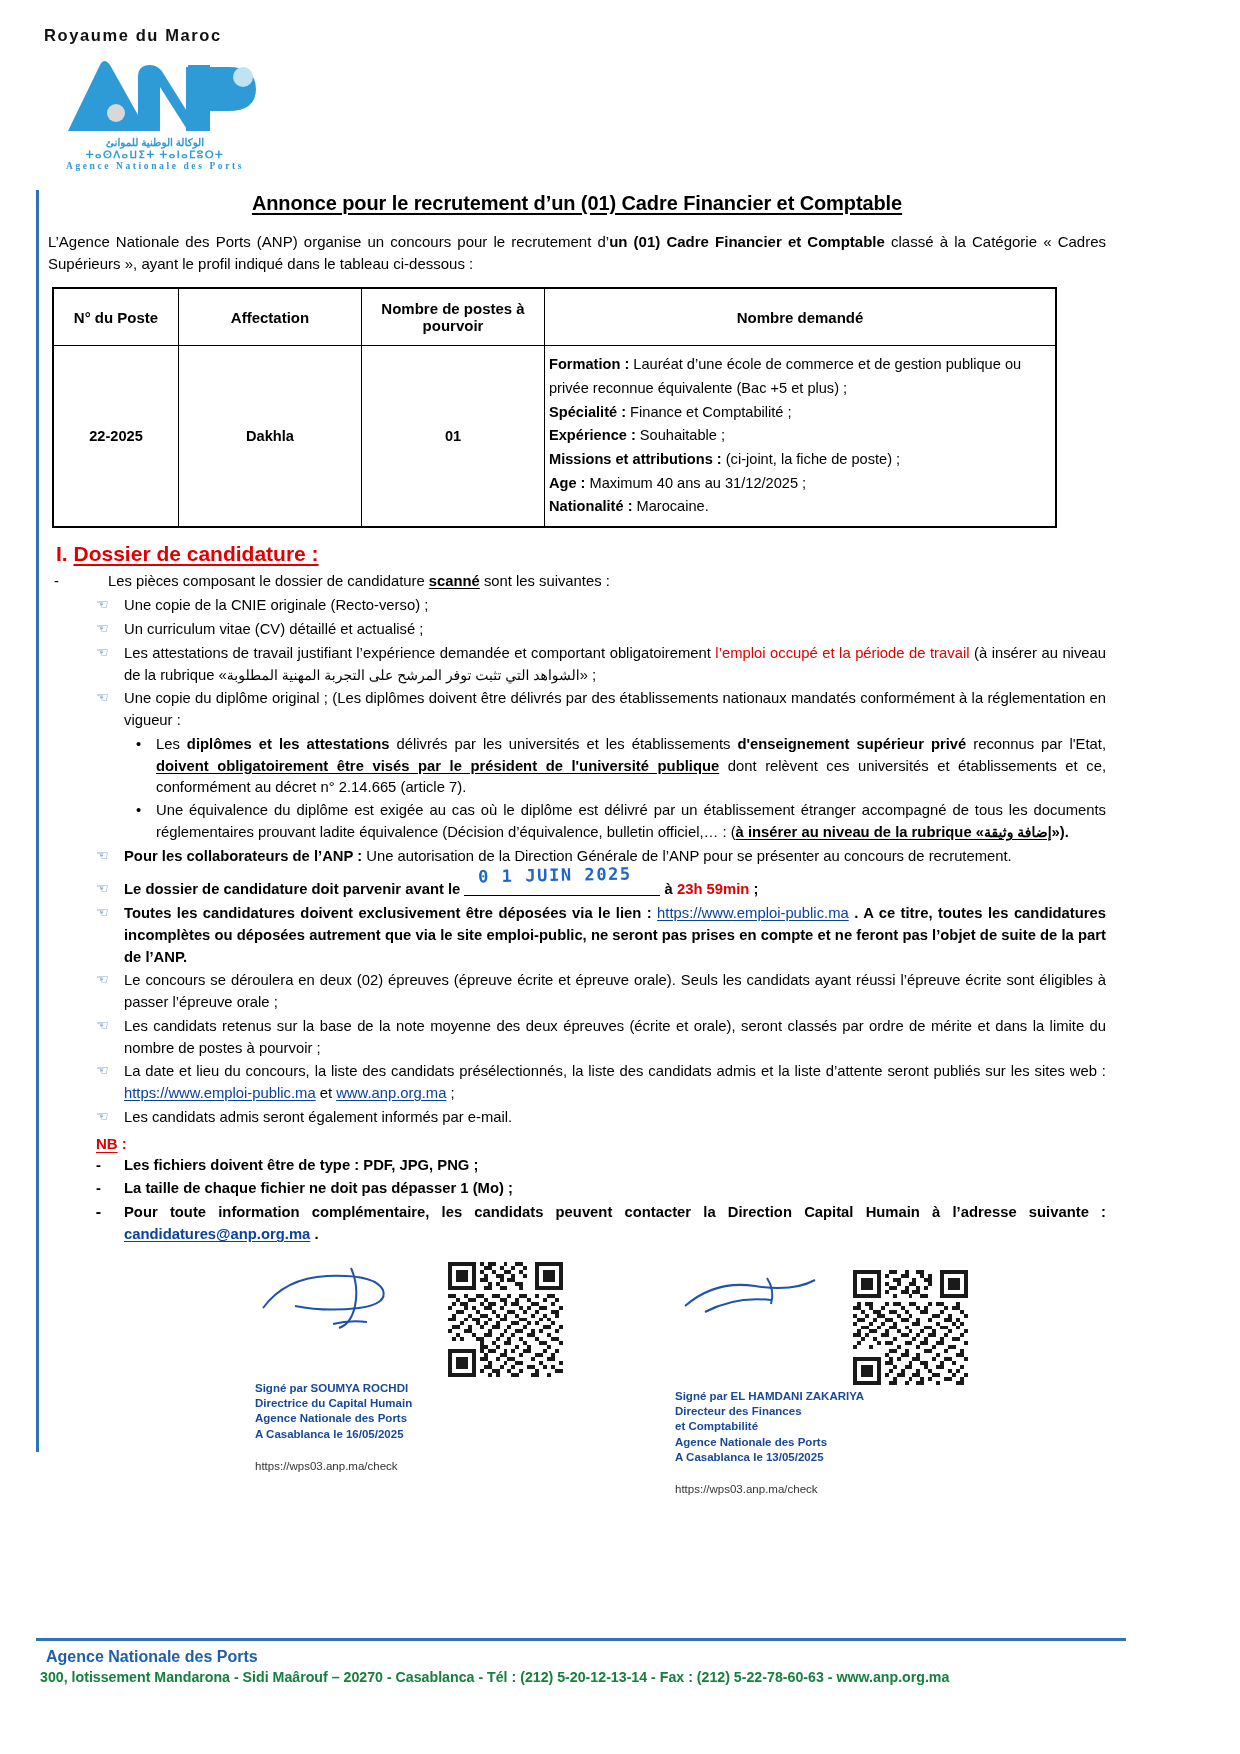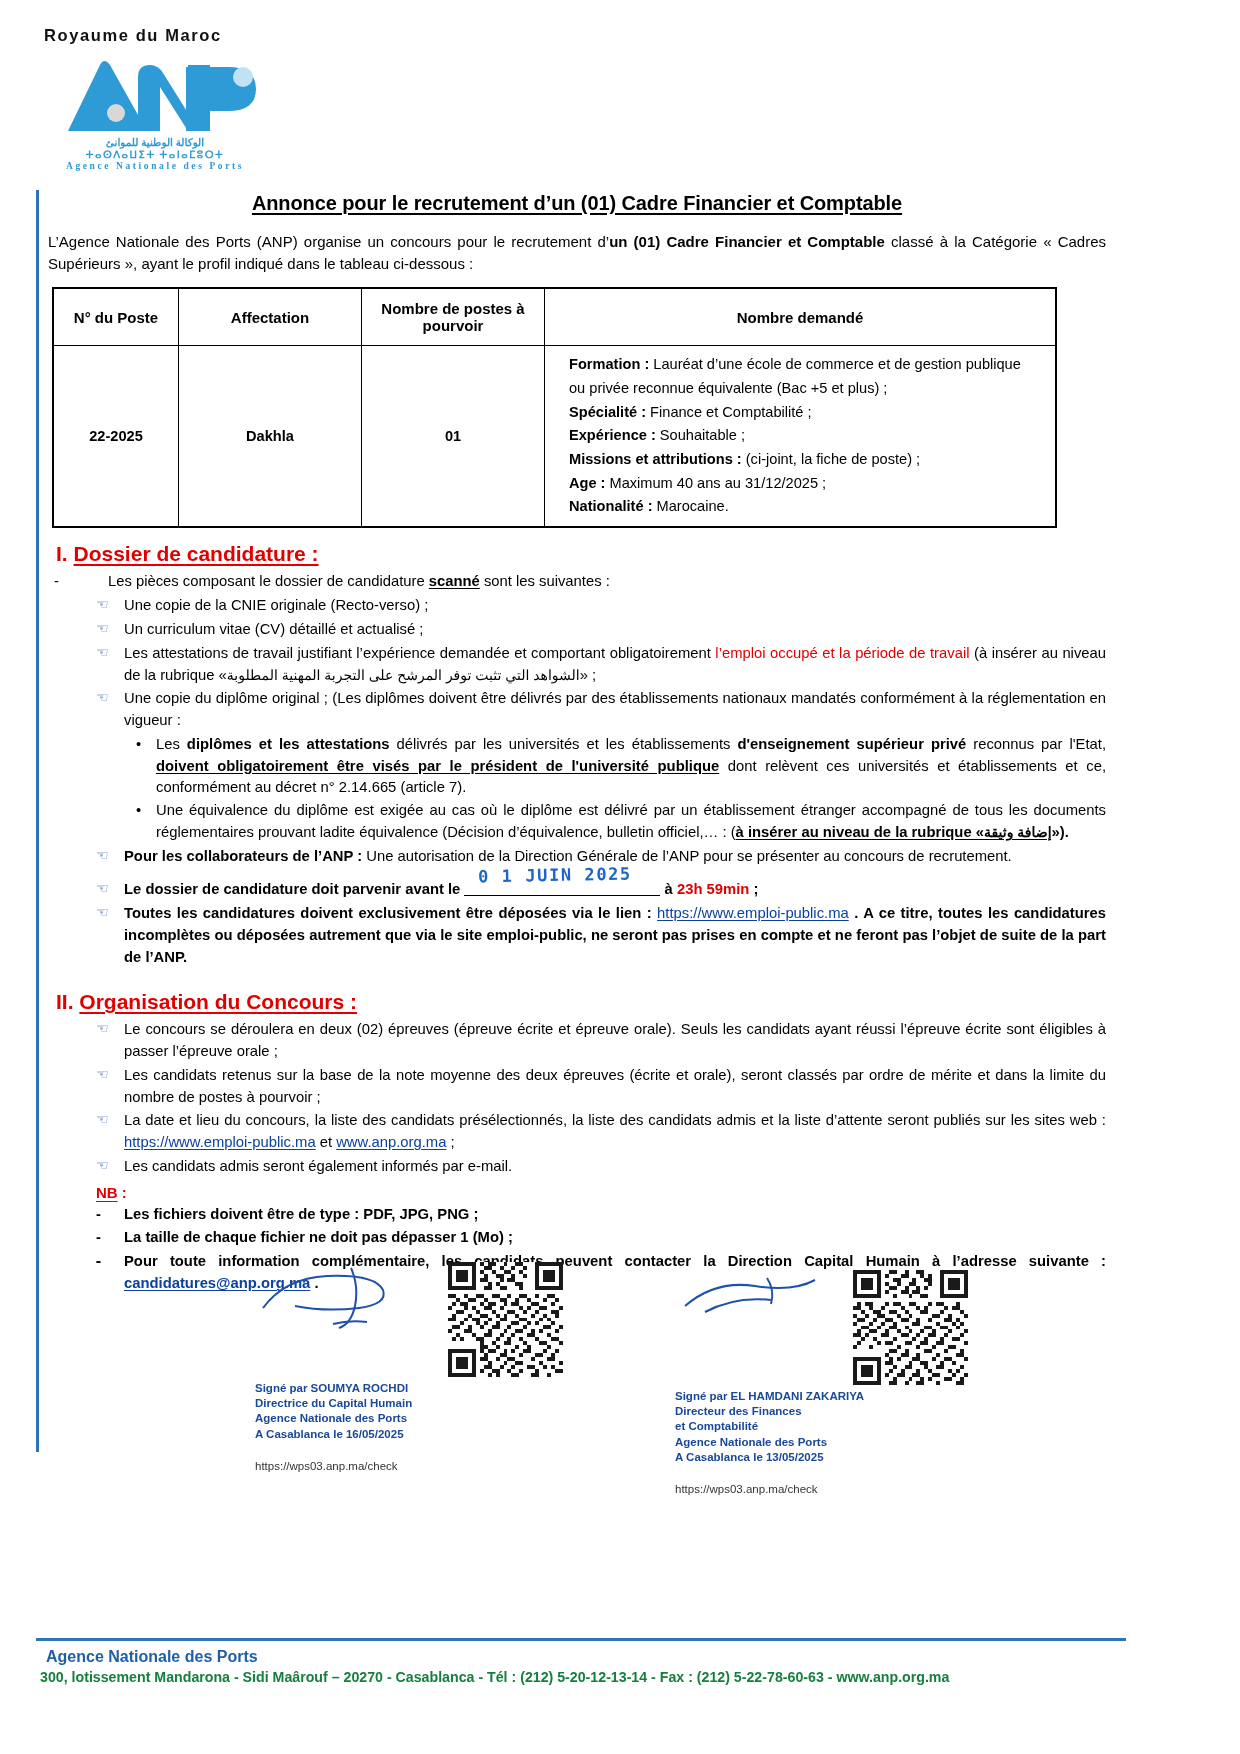--- a/index.html
+++ b/index.html
@@ -101,21 +101,21 @@
   b, strong { font-weight: bold; }
 
   table.profile {
     border-collapse: collapse;
     width: 1005px;
     margin: 6px 0 14px 4px;
     border: 2.2px solid #000;
   }
   table.profile th, table.profile td {
     border: 1.3px solid #000;
-    padding: 7px 24px;
+    padding: 7px 4px;
     font-size: 14.6px;
     vertical-align: middle;
   }
   table.profile th {
     text-align: center;
     font-weight: bold;
     font-size: 15px;
     padding: 11px 2px;
   }
   .col-num { width: 120px; }
@@ -405,24 +405,20 @@
         <b>Le dossier de candidature doit parvenir avant le</b>
         <span class="blank-line"><span class="stamp-date">0 1 JUIN 2025</span></span>
         <b>à </b><b class="red">23h 59min</b><b> ;</b>
       </li>
       <li>
         <span class="glyph">☜</span>
         <b>Toutes les candidatures doivent exclusivement être déposées via le lien : </b><a class="link" href="#">https://www.emploi-public.ma</a><b> . A ce titre, toutes les candidatures incomplètes ou déposées autrement que via le site emploi-public, ne seront pas prises en compte et ne feront pas l’objet de suite de la part de l’ANP.</b>
       </li>
     </ul>
 
-    <h2 class="section" style="margin-top:22px">
-      <span>II.</span>
-      <span class="u">Organisation du Concours :</span>
-    </h2>
 
     <ul class="hand">
       <li>
         <span class="glyph">☜</span>
         <span>Le concours se déroulera en deux (02) épreuves (épreuve écrite et épreuve orale). Seuls les candidats ayant réussi l’épreuve écrite sont éligibles à passer l’épreuve orale ;</span>
       </li>
       <li>
         <span class="glyph">☜</span>
         <span>Les candidats retenus sur la base de la note moyenne des deux épreuves (écrite et orale), seront classés par ordre de mérite et dans la limite du nombre de postes à pourvoir ;</span>
       </li>

